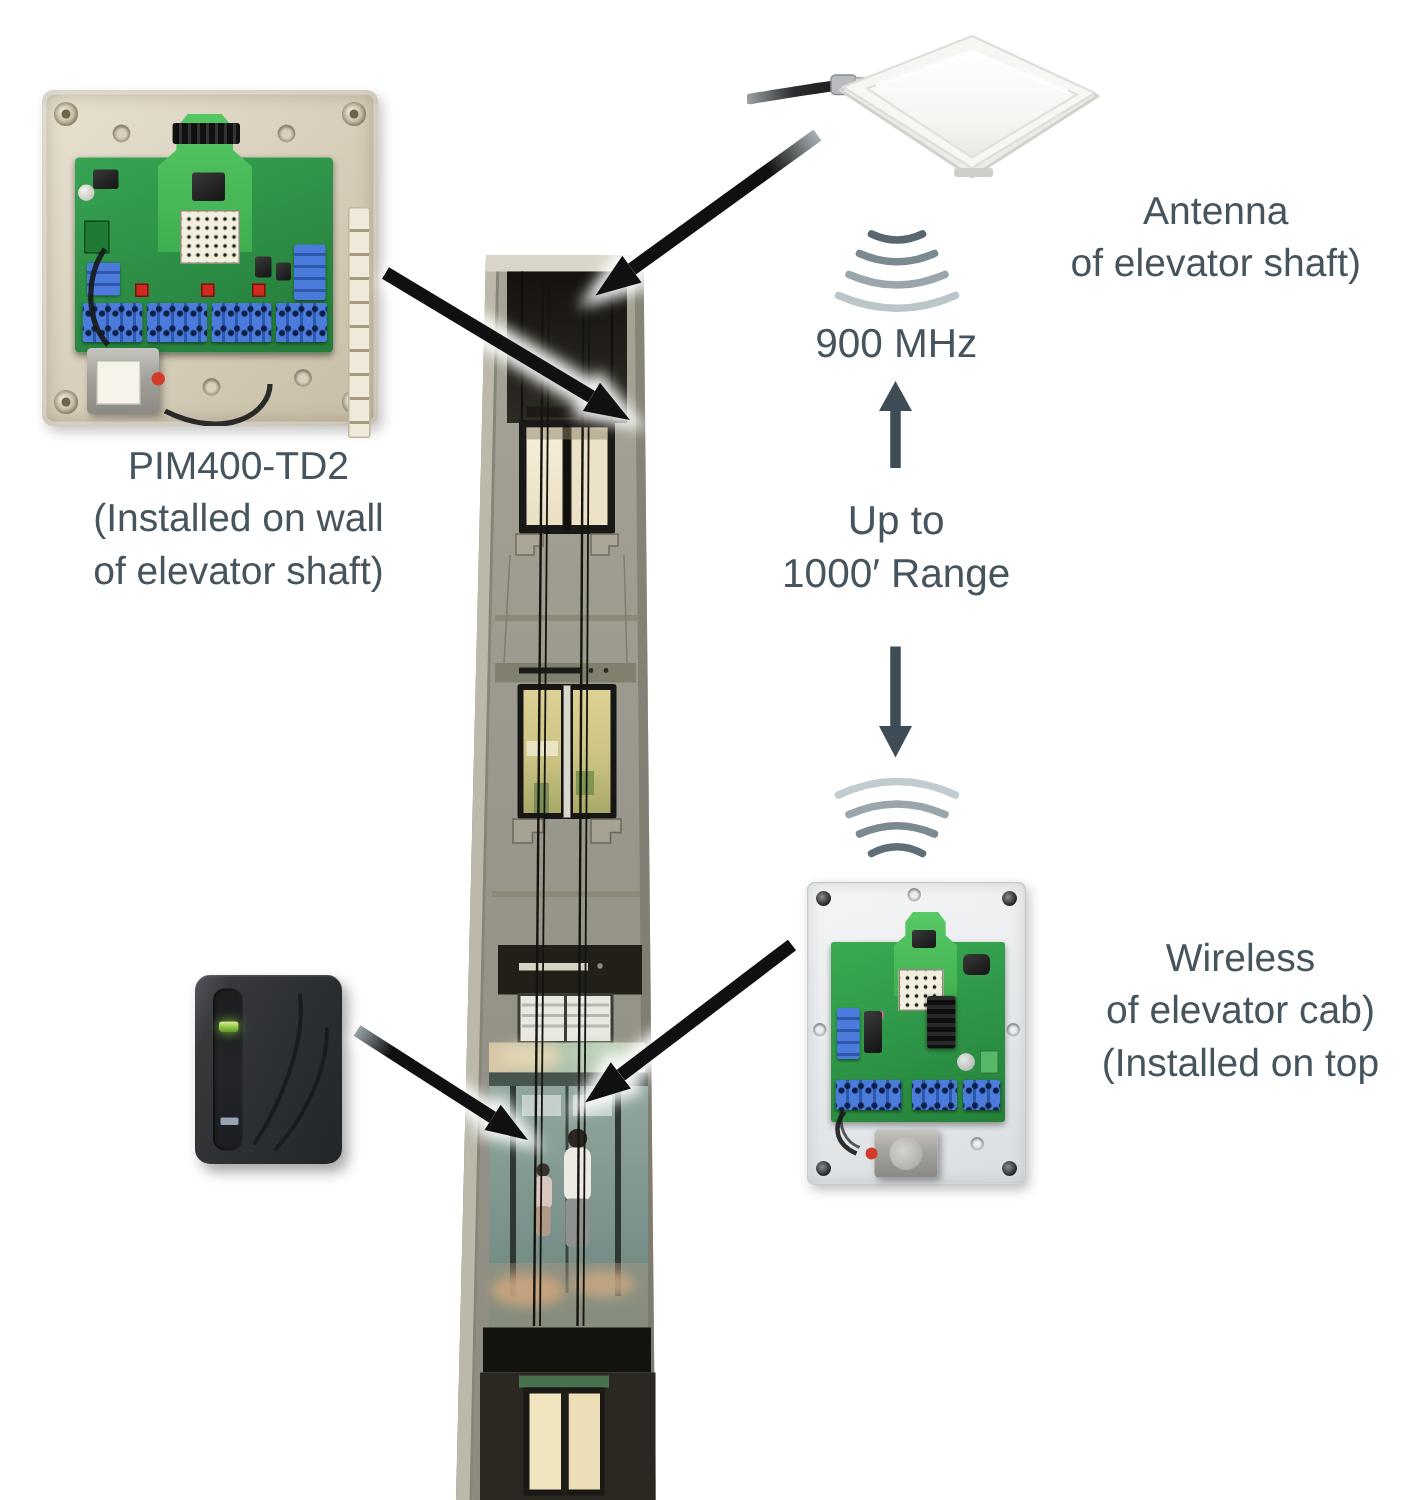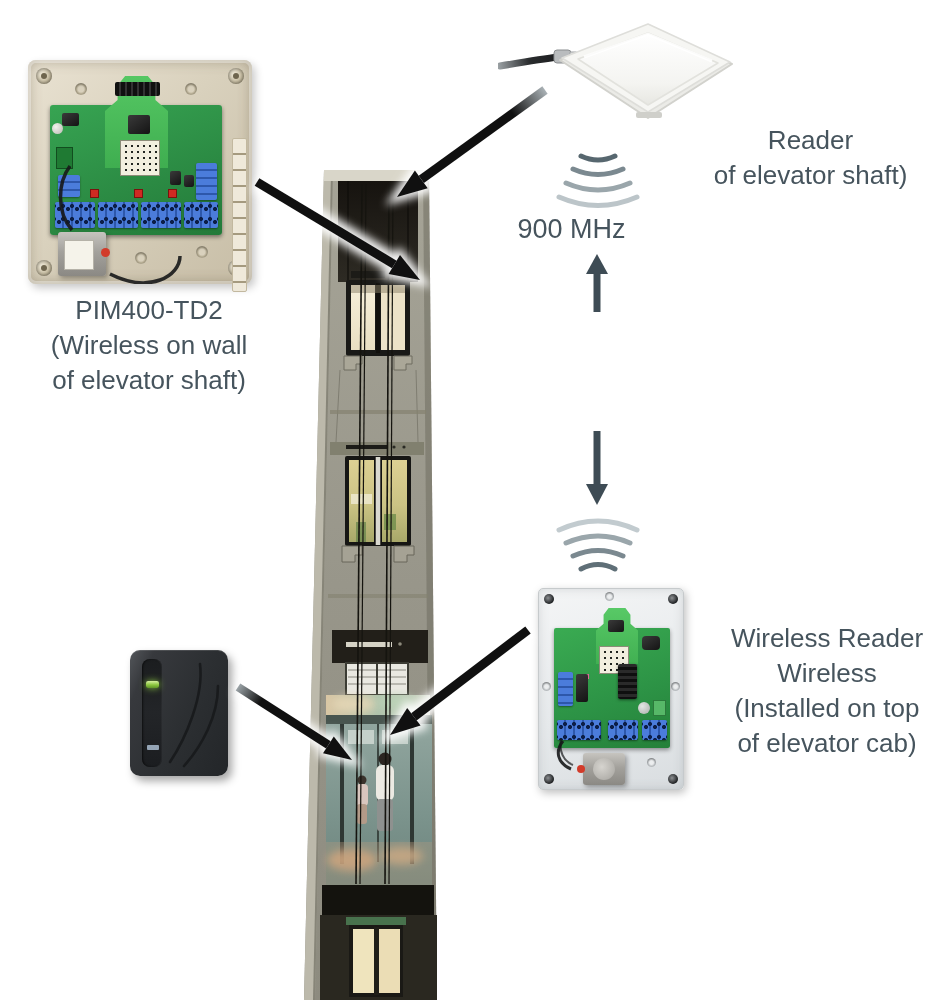--- a/index.html
+++ b/index.html
@@ -367,41 +367,44 @@
   <svg class="abs" style="left:575px;top:250px;" width="44" height="66" viewBox="0 0 44 66">
     <line x1="22" y1="62" x2="22" y2="22" stroke="#3E4C55" stroke-width="7"></line>
     <polygon points="22,4 11,24 33,24" fill="#3E4C55"></polygon>
   </svg>
 
   <svg class="abs" style="left:575px;top:428px;" width="44" height="80" viewBox="0 0 44 80">
     <line x1="22" y1="3" x2="22" y2="57" stroke="#3E4C55" stroke-width="7"></line>
     <polygon points="22,77 11,56 33,56" fill="#3E4C55"></polygon>
   </svg>
 
-  <div class="label" style="left:14px;top:293px;width:270px;">
+  <div class="label" style="left:24px;top:293px;width:270px;">
     <div>PIM400-TD2</div>
-    <div>(Wireless on wall</div>
+    <div>(Installed on wall</div>
     <div>of elevator shaft)</div>
   </div>
 
   <div class="label" style="left:680px;top:123px;width:261px;">
-    <div>Reader</div>
+    <div>Antenna</div>
     <div>of elevator shaft)</div>
   </div>
 
-  <div class="label freq" style="left:494px;top:212px;width:155px;">
+  <div class="label freq" style="left:520px;top:212px;width:155px;">
     <div>900 MHz</div>
   </div>
 
+  <div class="label range" style="left:505px;top:330px;width:185px;">
+    <div>Up to</div>
+    <div>1000′ Range</div>
+  </div>
 
   <div class="label" style="left:713px;top:621px;width:228px;">
-    <div>Wireless Reader</div>
     <div>Wireless</div>
+    <div>of elevator cab)</div>
     <div>(Installed on top</div>
-    <div>of elevator cab)</div>
   </div>
 
   <div class="label" style="left:50px;top:782px;width:236px;">
   </div>
 
   <svg class="abs" style="left:0;top:0;" width="941" height="1000" viewBox="0 0 941 1000">
     <defs>
       <filter id="whiteglow" x="-60%" y="-60%" width="220%" height="220%">
         <feGaussianBlur stdDeviation="4.5"></feGaussianBlur>
       </filter>

